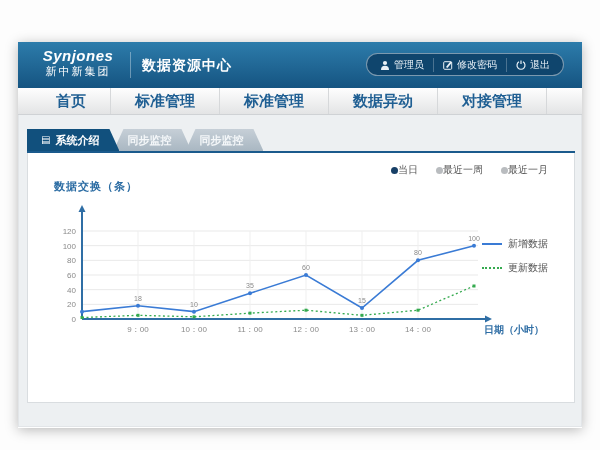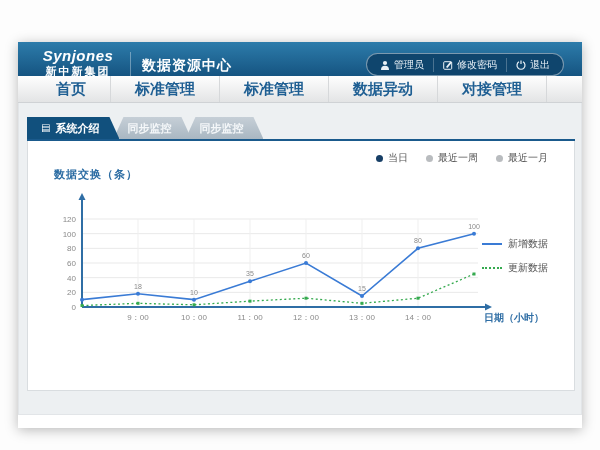--- a/index.html
+++ b/index.html
@@ -3,25 +3,25 @@
 <meta charset="utf-8">
 <style>
   * { margin:0; padding:0; box-sizing:border-box; }
   html,body { width:600px; height:450px; background:#ffffff; overflow:hidden;
     font-family:"Liberation Sans","DejaVu Sans",sans-serif; }
   .stage { position:relative; width:600px; height:450px; background:#fdfdfd; }
   .page { position:absolute; left:18px; top:42px; width:564px; height:386px;
     background:#ffffff; box-shadow:0 2px 12px rgba(0,0,0,.28); }
 
   
-  .header { position:relative; height:34px;
+  .header { position:relative; height:46px;
     background:linear-gradient(#2d7cab,#155481); color:#fff; }
   .logo { position:absolute; left:14px; top:5px; width:92px; text-align:center; }
   .logo-en { font-size:15px; font-weight:bold; font-style:italic; letter-spacing:.5px; }
-  .logo-cn { font-size:11px; font-weight:bold; letter-spacing:2px; }
+  .logo-cn { font-size:11px; font-weight:normal; letter-spacing:2px; }
   .header-divider { position:absolute; left:112px; top:10px; width:1px; height:26px;
     background:rgba(255,255,255,.35); }
   .app-title { position:absolute; left:124px; top:15px; font-size:14px;
     letter-spacing:1px; font-weight:bold; }
   .userbar { position:absolute; right:18px; top:11px; height:23px; display:flex;
     align-items:center; background:#0f456d; border:1px solid rgba(255,255,255,.45);
     border-radius:12px; padding:0 4px; }
   .userbar .ub-item { display:flex; align-items:center; gap:4px; font-size:10px;
     color:#e9f1f7; padding:0 9px; cursor:pointer; }
   .userbar .ub-item + .ub-item { border-left:1px solid rgba(255,255,255,.25); }
@@ -47,28 +47,28 @@
     clip-path:polygon(10px 0,calc(100% - 10px) 0,100% 100%,0 100%);
     margin-left:-6px; z-index:1; }
   .tab-underline { position:absolute; left:0; top:24px; width:548px; height:2px;
     background:#1a5a8c; }
   .tab-ic { font-size:10px; line-height:10px; color:#fff; }
   .card-body { position:absolute; left:0; top:26px; width:548px; height:250px;
     background:#ffffff; border:1px solid #d9dde0; border-top:none; }
 
   
   .filters { position:absolute; right:26px; top:10px; display:flex; gap:18px; }
-  .filter { display:flex; align-items:center; gap:5px; font-size:10px; color:#555;
+  .filter { display:flex; align-items:center; font-size:10px; color:#555;
     cursor:pointer; }
   .radio-dot { width:7px; height:7px; border-radius:50%; background:#b9bcbf; }
   .radio-dot.sel { background:#173f66; }
   .ylabel { position:absolute; left:26px; top:26px; font-size:11px; font-weight:bold;
     color:#2b6ca3; letter-spacing:1px; }
   .chart-wrap { position:absolute; left:14px; top:36px; width:510px; height:170px; }
-  .side-legend { position:absolute; right:8px; top:96px; width:84px; }
+  .side-legend { position:absolute; right:8px; top:84px; width:84px; }
   .sl-row { display:flex; align-items:center; gap:6px; font-size:10px; color:#555;
     margin-bottom:10px; }
   .sl-line { width:20px; height:0; border-top:2px solid #3a7bd5; }
   .sl-dotted { width:20px; height:0; border-top:2px dotted #35aa4f; }
   .note { position:absolute; left:0; top:204px; width:548px; text-align:center;
     font-size:9px; color:#8f8f8f; letter-spacing:.3px; }
   .note .red { color:#e03131; }
 </style>
 </head>
 <body>

